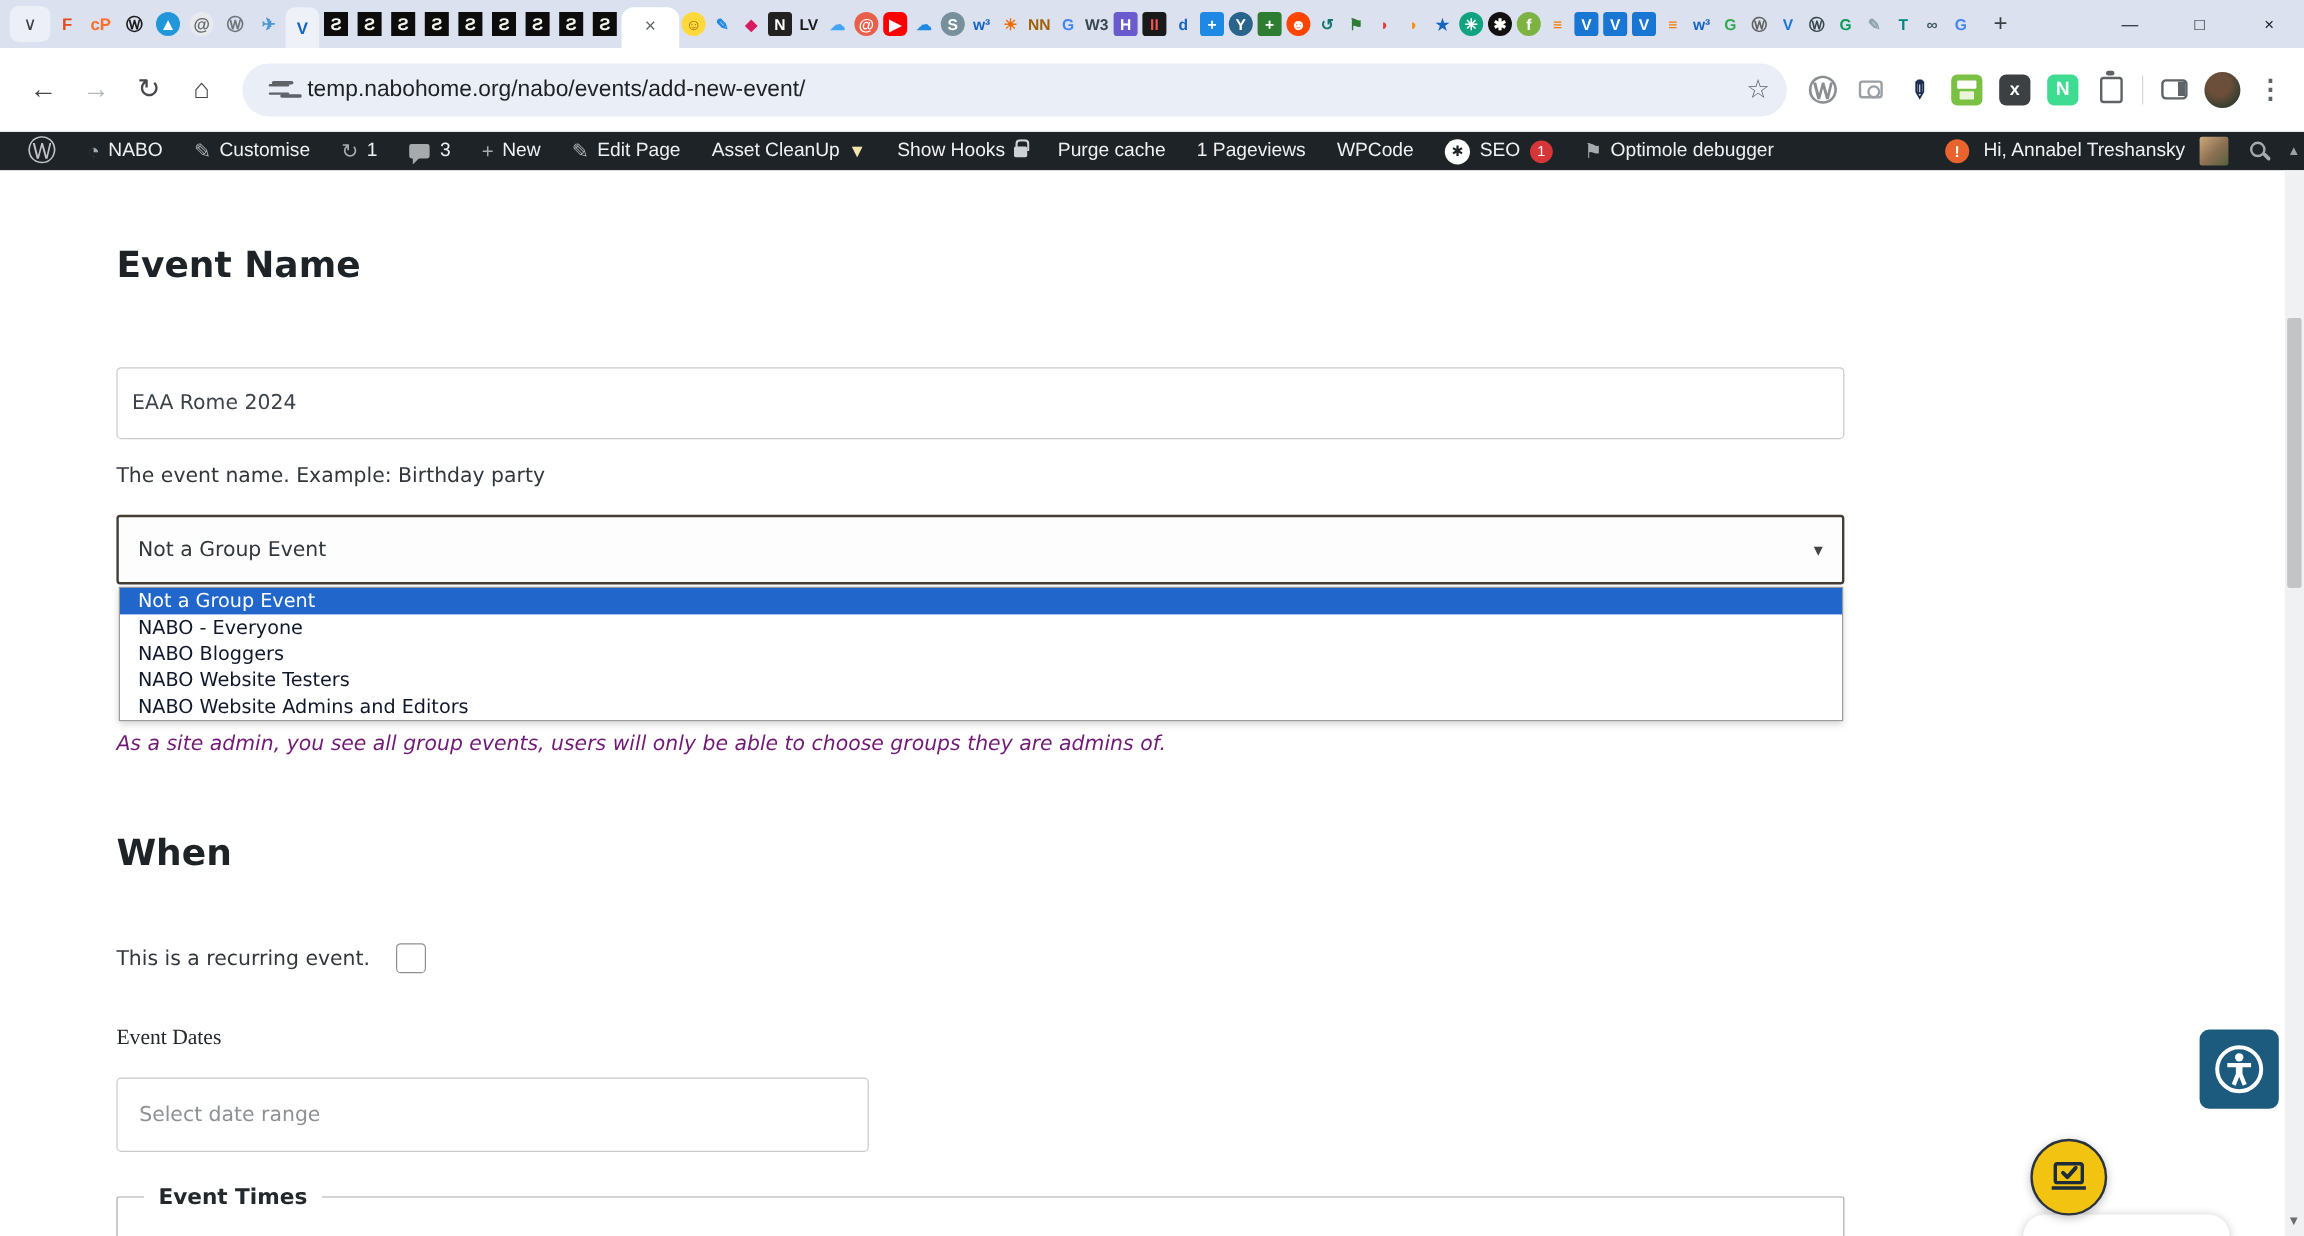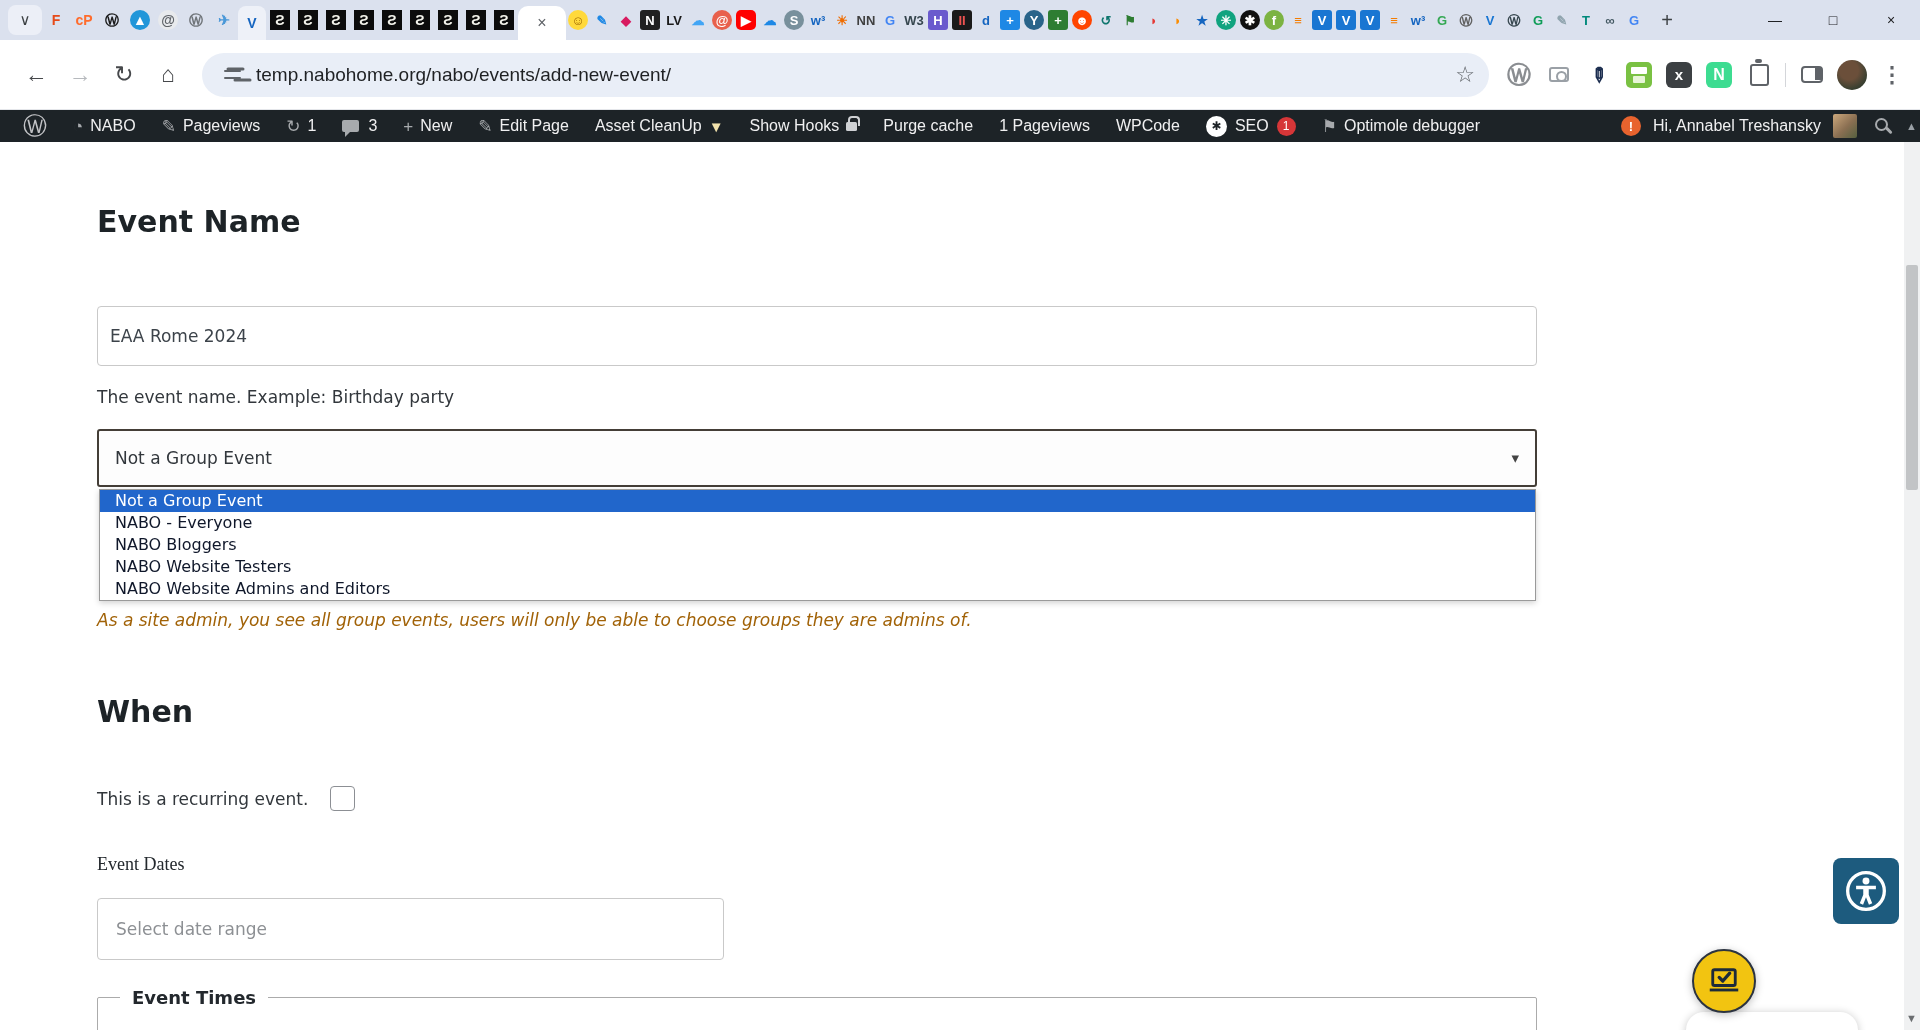--- a/index.html
+++ b/index.html
@@ -108,21 +108,21 @@
   .help-text { position:absolute; left:97px; font-size:17px; color:#32373c; }
   .group-select { position:absolute; left:97px; top:287px; width:1440px; height:58px;
     border:2px solid #443e37; border-radius:3px; background:#fdfdfd; display:flex; align-items:center;
     padding:0 16px; font-size:17px; color:#32373c; }
   .group-select .arrow { margin-left:auto; color:#444; font-size:15px; }
   .group-list { position:absolute; left:99px; top:347px; width:1437px; background:#fff;
     border:1px solid #9a9a9a; box-shadow:0 2px 6px rgba(0,0,0,.18); z-index:5; }
   .group-opt { height:22px; line-height:22px; padding-left:15px; font-size:16px; color:#0f172a;
     white-space:nowrap; cursor:default; }
   .group-opt.selected { background:#2166cb; color:#fff; }
-  .note-italic { position:absolute; left:97px; font-style:italic; font-size:17px; color:#a16207; }
+  .note-italic { position:absolute; left:97px; font-style:italic; font-size:17px; color:#701a75; }
   .recurring-label { position:absolute; left:97px; font-size:17px; color:#32373c; }
   .recurring-box { position:absolute; left:330px; top:644px; width:25px; height:25px; appearance:none;
     -webkit-appearance:none; border:1px solid #8c8f94; border-radius:4px; background:#fff; outline:none; }
   .dates-label { position:absolute; left:97px; font-size:18px; color:#23282d; }
   .date-input { position:absolute; left:97px; top:756px; width:627px; height:62px; border:1px solid #c9c9c9;
     border-radius:4px; font-family:"DejaVu Sans", sans-serif; font-size:17px; color:#3c434a;
     padding:0 18px; outline:none; }
   .date-input::placeholder { color:#8d9094; opacity:1; }
   .times-fieldset { position:absolute; left:97px; top:845px; width:1440px; height:220px;
     border:1px solid #ababab; border-radius:2px; }
@@ -241,21 +241,21 @@
         <span class="fav">
           <span class="fv" style="color: rgb(255, 255, 255); background: rgb(120, 144, 156); border-radius: 50%;">S</span>
         </span>
         <span class="fav">
           <span class="fv" style="color: rgb(21, 101, 192);">w³</span>
         </span>
         <span class="fav">
           <span class="fv" style="color: rgb(239, 108, 0);">☀</span>
         </span>
         <span class="fav">
-          <span class="fv" style="color: #404040;">NN</span>
+          <span class="fv" style="color: #a16207;">NN</span>
         </span>
         <span class="fav">
           <span class="fv" style="color: rgb(66, 133, 244);">G</span>
         </span>
         <span class="fav">
           <span class="fv" style="color: rgb(55, 71, 79);">W3</span>
         </span>
         <span class="fav">
           <span class="fv" style="color: rgb(255, 255, 255); background: rgb(106, 90, 205); border-radius: 3px;">H</span>
         </span>
@@ -405,21 +405,21 @@
     <div class="ab-left" id="adminItems">
         <div class="ab-item">
           <span class="ab-ic ic-wplogo">Ⓦ</span>
         </div>
         <div class="ab-item">
           <span class="ab-ic">◔</span>
           <span class="ab-label">NABO</span>
         </div>
         <div class="ab-item">
           <span class="ab-ic">✎</span>
-          <span class="ab-label">Pageviews</span>
+          <span class="ab-label">Customise</span>
         </div>
         <div class="ab-item">
           <span class="ab-ic">↻</span>
           <span class="ab-label">1</span>
         </div>
         <div class="ab-item">
           <span class="ab-ic ic-comment"></span>
           <span class="ab-label">3</span>
         </div>
         <div class="ab-item">

